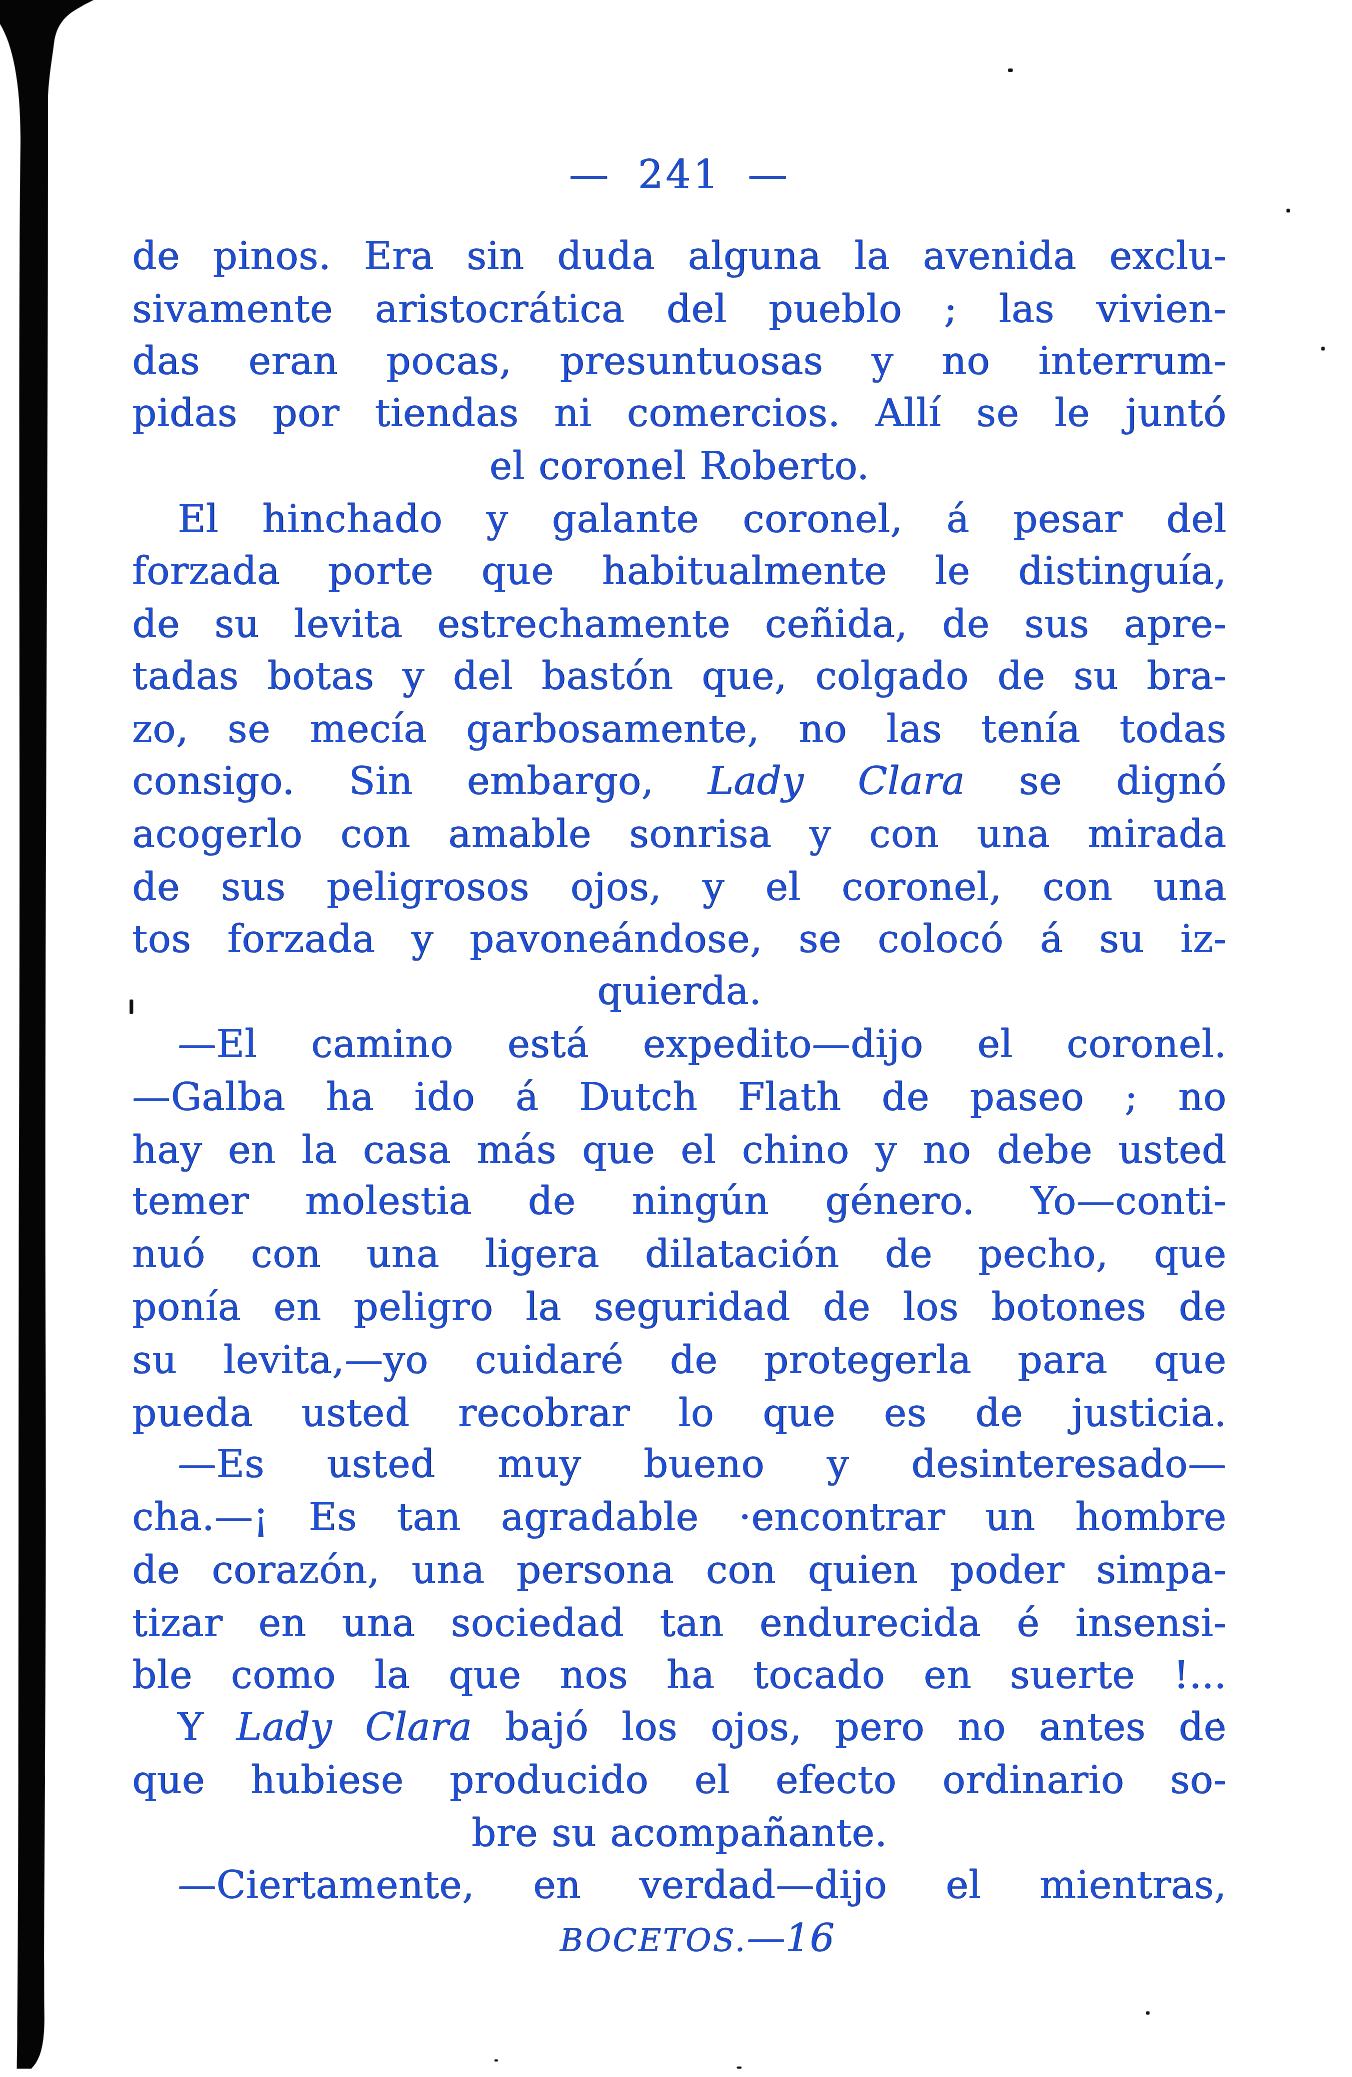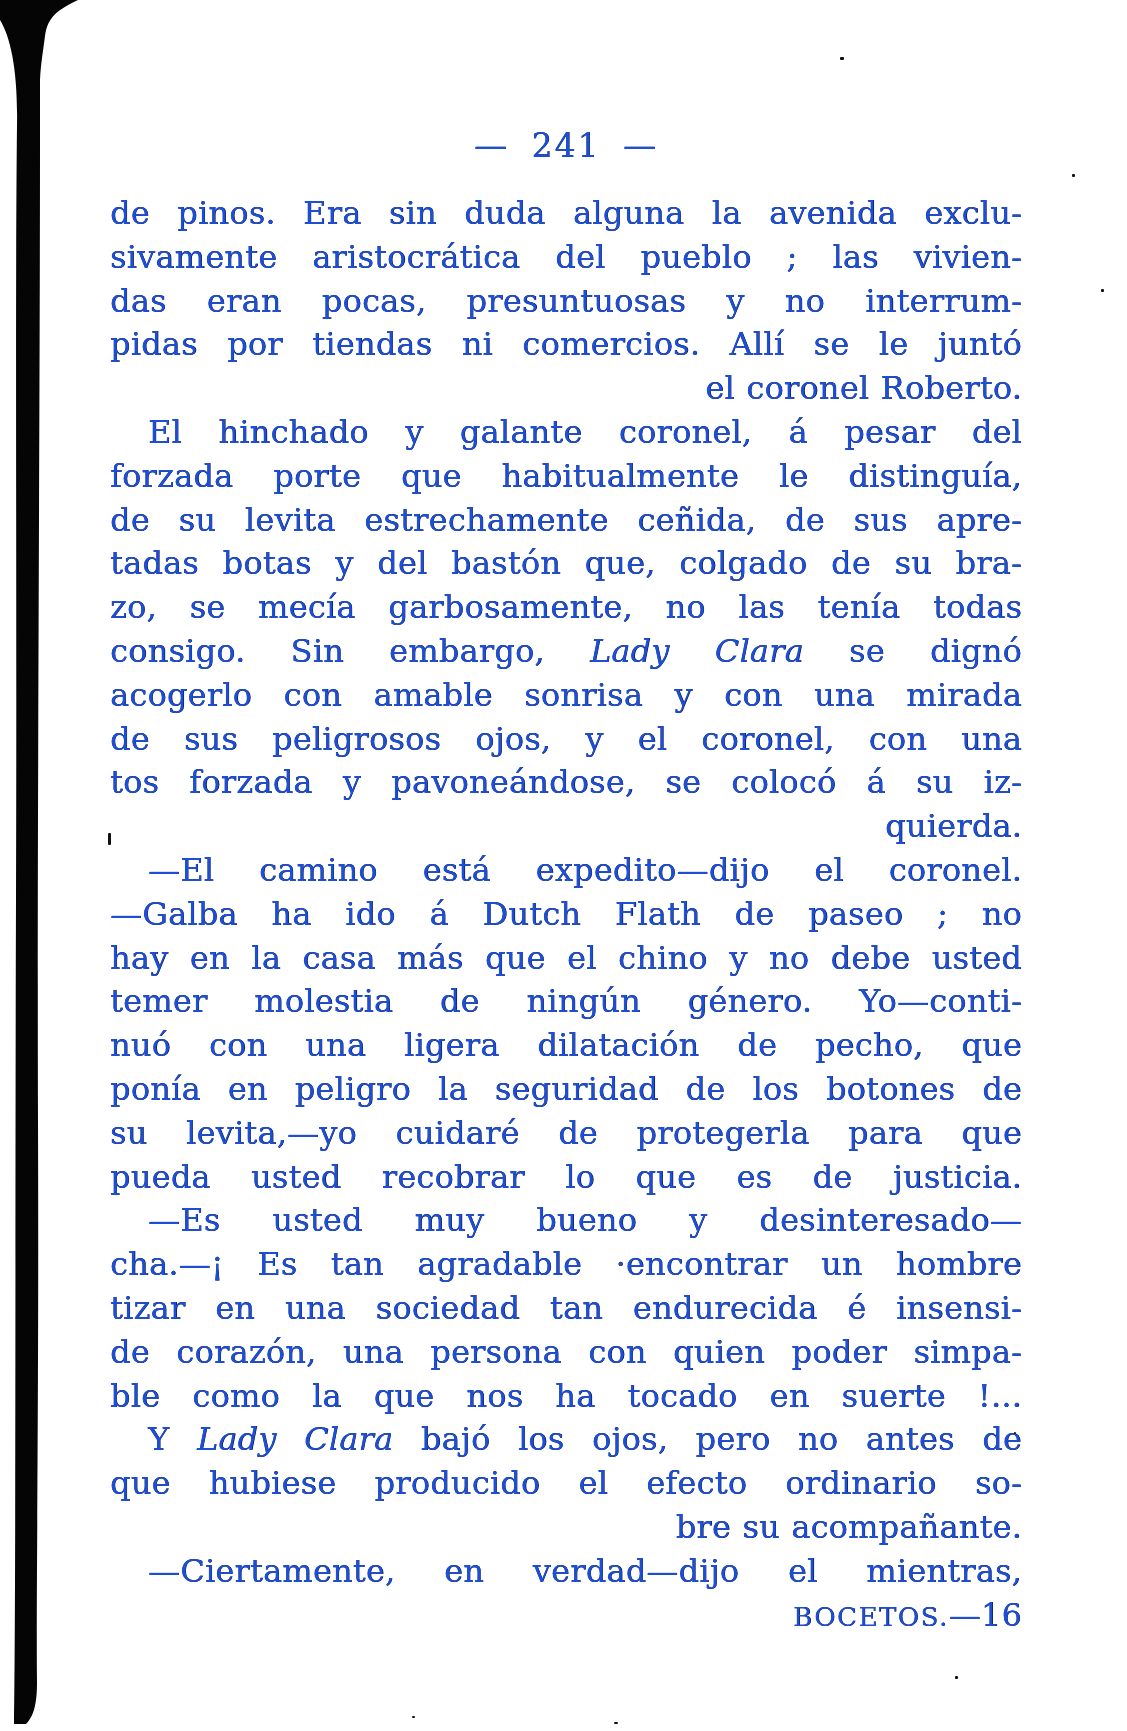--- a/index.html
+++ b/index.html
@@ -20,24 +20,24 @@
     font-size:33px;letter-spacing:2px;word-spacing:10px;
     text-shadow:0.3px 0 0 #000;
   }
   
   .body-text{
     position:absolute;left:110px;top:192px;width:912px;
     font-size:32px;line-height:43.8px;
     letter-spacing:0.2px;word-spacing:1px;
     text-shadow:0.3px 0 0 #000;
   }
-  .line{text-align:right;white-space:normal;}
+  .line{text-align:center;white-space:normal;}
   .line.jl{text-align:justify;text-align-last:justify;}
   .line.indent{text-indent:38px;}
-  .line.footer{margin-left:30px;}
+  .line.footer{margin-left:30px;font-style:italic;}
   .it{font-style:italic;}
   .sc{font-size:26px;letter-spacing:1.5px;}
   .speck{position:absolute;background:#111;display:block;border-radius:1px;}
 </style>
 </head>
 <body>
 
 <div id="scan-page">
 
   <svg id="gutter" viewBox="0 0 100 1731" xmlns="http://www.w3.org/2000/svg" aria-hidden="true">
@@ -69,22 +69,22 @@
       <div class="line indent jl"><span>—El camino está expedito—dijo el coronel.</span></div>
       <div class="line jl"><span>—Galba ha ido á Dutch Flath de paseo ; no</span></div>
       <div class="line jl"><span>hay en la casa más que el chino y no debe usted</span></div>
       <div class="line jl"><span>temer molestia de ningún género. Yo—conti-</span></div>
       <div class="line jl"><span>nuó con una ligera dilatación de pecho, que</span></div>
       <div class="line jl"><span>ponía en peligro la seguridad de los botones de</span></div>
       <div class="line jl"><span>su levita,—yo cuidaré de protegerla para que</span></div>
       <div class="line jl"><span>pueda usted recobrar lo que es de justicia.</span></div>
       <div class="line indent jl"><span>—Es usted muy bueno y desinteresado—</span></div>
       <div class="line jl"><span>cha.—¡ Es tan agradable ·encontrar un hombre</span></div>
+      <div class="line jl"><span>de corazón, una persona con quien poder simpa-</span></div>
       <div class="line jl"><span>tizar en una sociedad tan endurecida é insensi-</span></div>
-      <div class="line jl"><span>de corazón, una persona con quien poder simpa-</span></div>
       <div class="line jl"><span>ble como la que nos ha tocado en suerte !...</span></div>
       <div class="line indent jl"><span>Y </span><span class="it">Lady Clara</span><span> bajó los ojos, pero no antes de</span></div>
       <div class="line jl"><span>que hubiese producido el efecto ordinario so-</span></div>
       <div class="line"><span>bre su acompañante.</span></div>
       <div class="line indent jl"><span>—Ciertamente, en verdad—dijo el mientras,</span></div>
       <div class="line footer"><span class="sc">BOCETOS.</span><span>—16</span></div>
     </div>
 
   <i class="speck" style="left:840px;top:57px;width:4px;height:3px;"></i>
   <i class="speck" style="left:1072px;top:174px;width:3px;height:3px;"></i>

